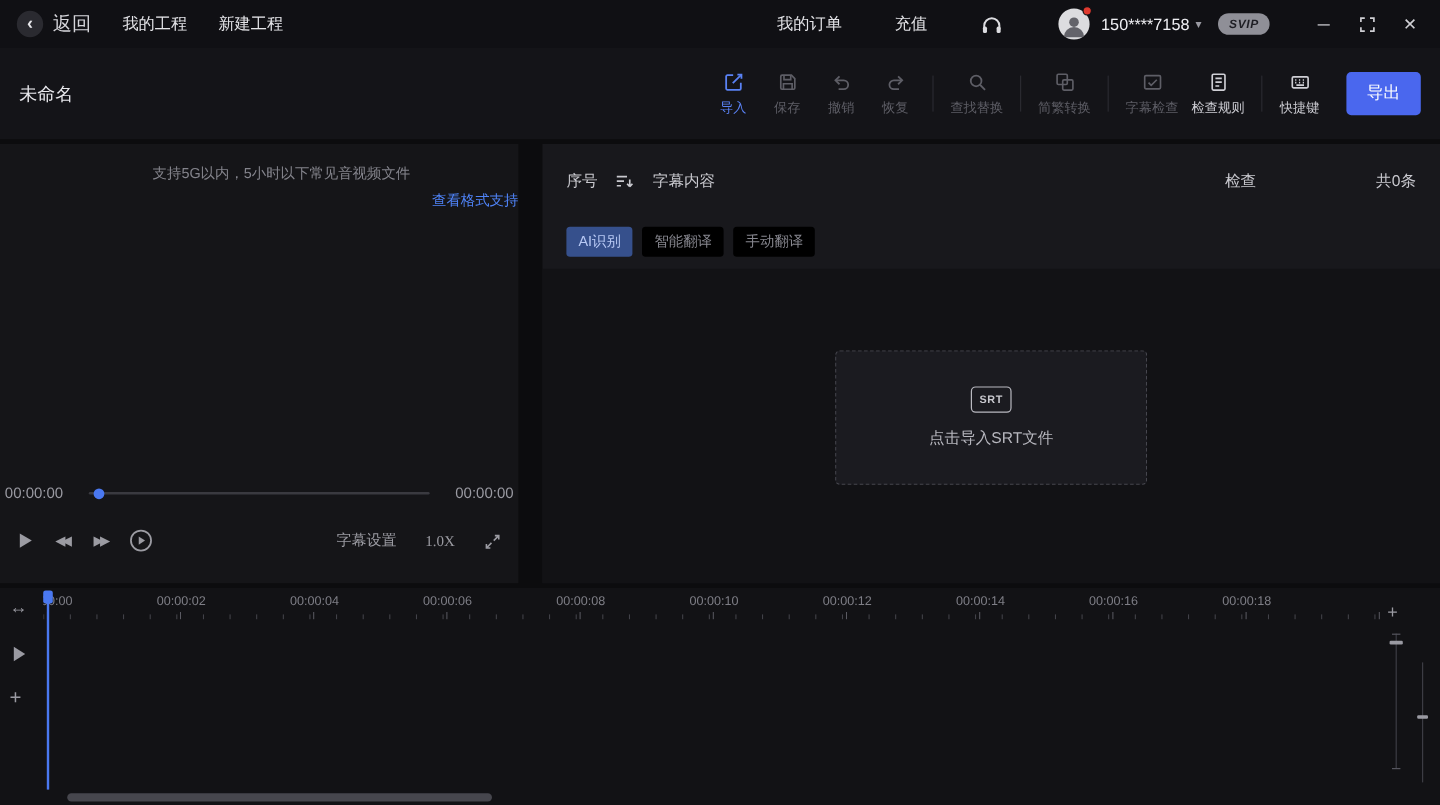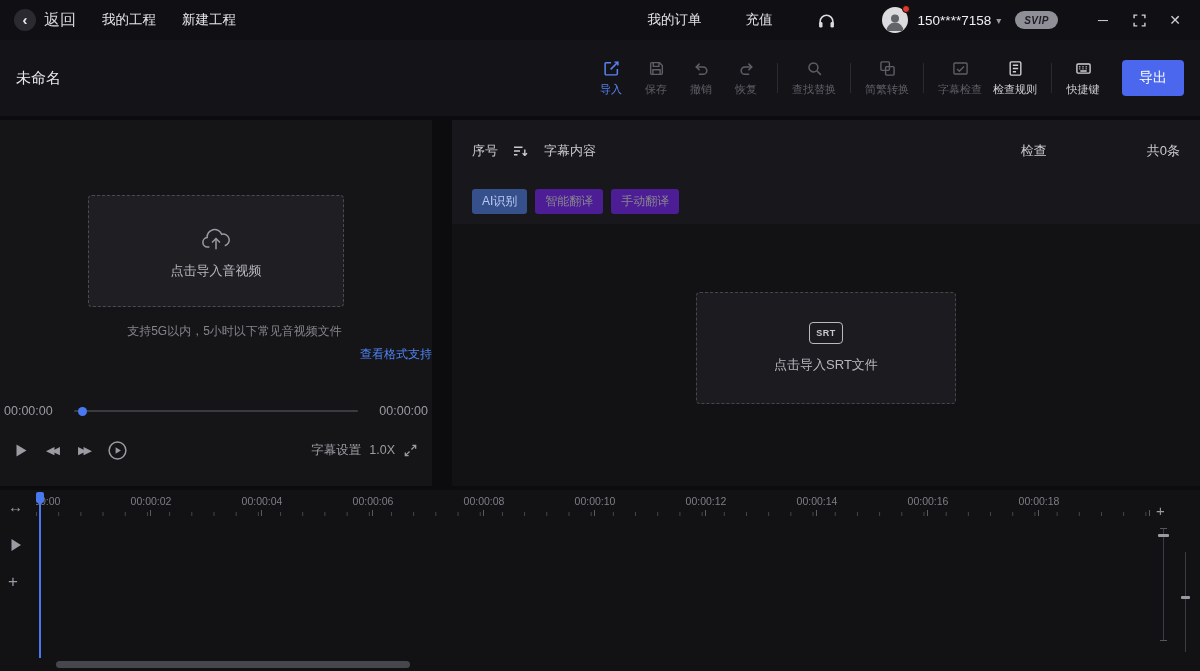--- a/index.html
+++ b/index.html
@@ -93,40 +93,40 @@
   }
   .seek-knob {
     position:absolute; left:4px; top:-3.5px; width:9px; height:9px; border-radius:50%;
     background:#4a78f0; cursor:pointer;
   }
   .controls-row {
     position:absolute; left:0; right:0; top:312px; height:36px;
     display:flex; align-items:center; padding:0 14px; color:#9b9ba2;
   }
   .ctrl { cursor:pointer; display:flex; align-items:center; margin-right:18px; }
-  .controls-right { margin-left:auto; display:flex; align-items:center; gap:8px; }
+  .controls-right { margin-left:auto; display:flex; align-items:flex-end; gap:24px;font-family:Liberation Serif, serif; }
   .ctrl-text { font-size:12.5px; color:#9b9ba2; cursor:pointer; }
 
   
   .subtitle-panel {
     position:absolute; left:452px; top:120px; width:748px; height:366px;
     background:#18181c;
   }
   .sub-hdr {
     display:flex; align-items:center; padding:22px 20px 0 20px;
     font-size:13px; color:#c9c9cf;
   }
   .sub-hdr .hdr-index { margin-right:14px; }
   .sort-ico { color:#c9c9cf; margin-right:16px; cursor:pointer; }
   .hdr-content { flex:1;font-family:Liberation Serif, serif; }
   .hdr-check { margin-right:100px; }
   .sub-tabs { position:absolute; left:20px; top:69px; display:flex; gap:8px; }
   .tab {
     font-size:12px; padding:4px 10px; border-radius:3px; cursor:pointer;
-    background:#4c1d95; color:#87878f;
+    background:#000000; color:#87878f;
   }
   .tab.active { background:#36508c; color:#b8c9f4; }
   .sub-body {
     position:absolute; left:0; right:0; top:104px; bottom:0;
     background:#121215; display:flex; align-items:center; justify-content:center;
   }
   .srt-box {
     width:260px; height:112px; margin-top:-14px;
     border:1px dashed #46464e; border-radius:4px; background:#1b1b20;
     display:flex; flex-direction:column; align-items:center; justify-content:center;
@@ -314,30 +314,20 @@
             <path d="M4 6.3h1M7 6.3h1M10 6.3h1M4 8.3h1M7 8.3h1M10 8.3h1M5 10.3h6"></path>
           </svg>
         </span>
       <span class="t-label">快捷键</span>
     </div>
   </div>
   <button class="export-btn">导出</button>
 </div>
 
 <div class="player-panel">
-  <div class="upload-box">
-    <span class="ico cloud">
-      <svg width="34" height="30" viewBox="0 0 36 30" fill="none" stroke="currentColor" stroke-width="1.6">
-          <path d="M11 24.5H9a5 5 0 0 1-.4-9.97A8 8 0 0 1 24 11a6.3 6.3 0 0 1 3.3 12.2"></path>
-          <path d="M18 15.5V27"></path>
-          <path d="M13.8 19.7L18 15.5l4.2 4.2"></path>
-        </svg>
-    </span>
-    <span class="upload-hint">点击导入音视频</span>
-  </div>
   <div class="support-note">支持5G以内，5小时以下常见音视频文件</div>
   <div class="format-link">查看格式支持</div>
 
   <div class="seek-row">
     <span class="seek-time">00:00:00</span>
     <div class="seek-track">
       <span class="seek-knob"></span>
     </div>
     <span class="seek-time right">00:00:00</span>
   </div>

